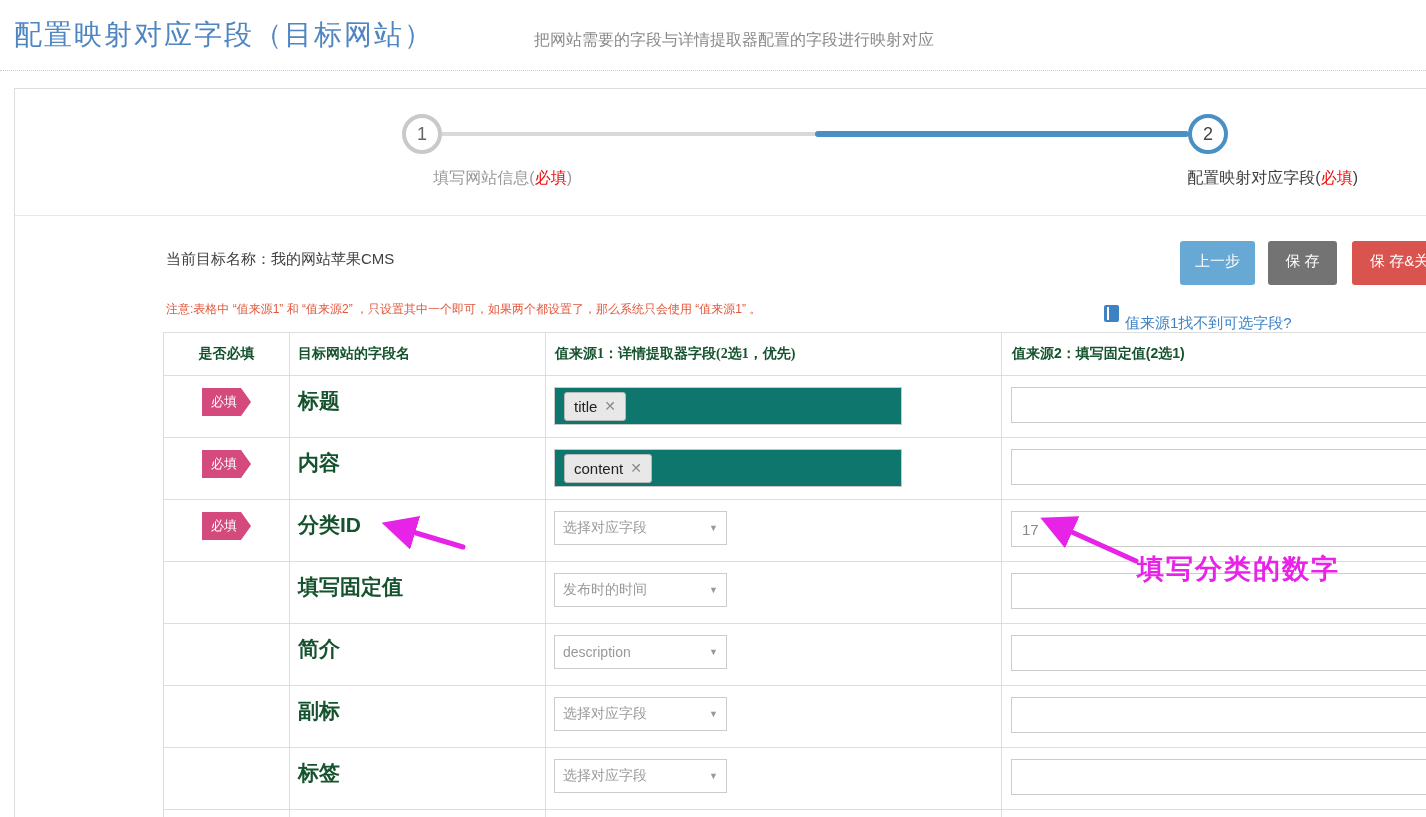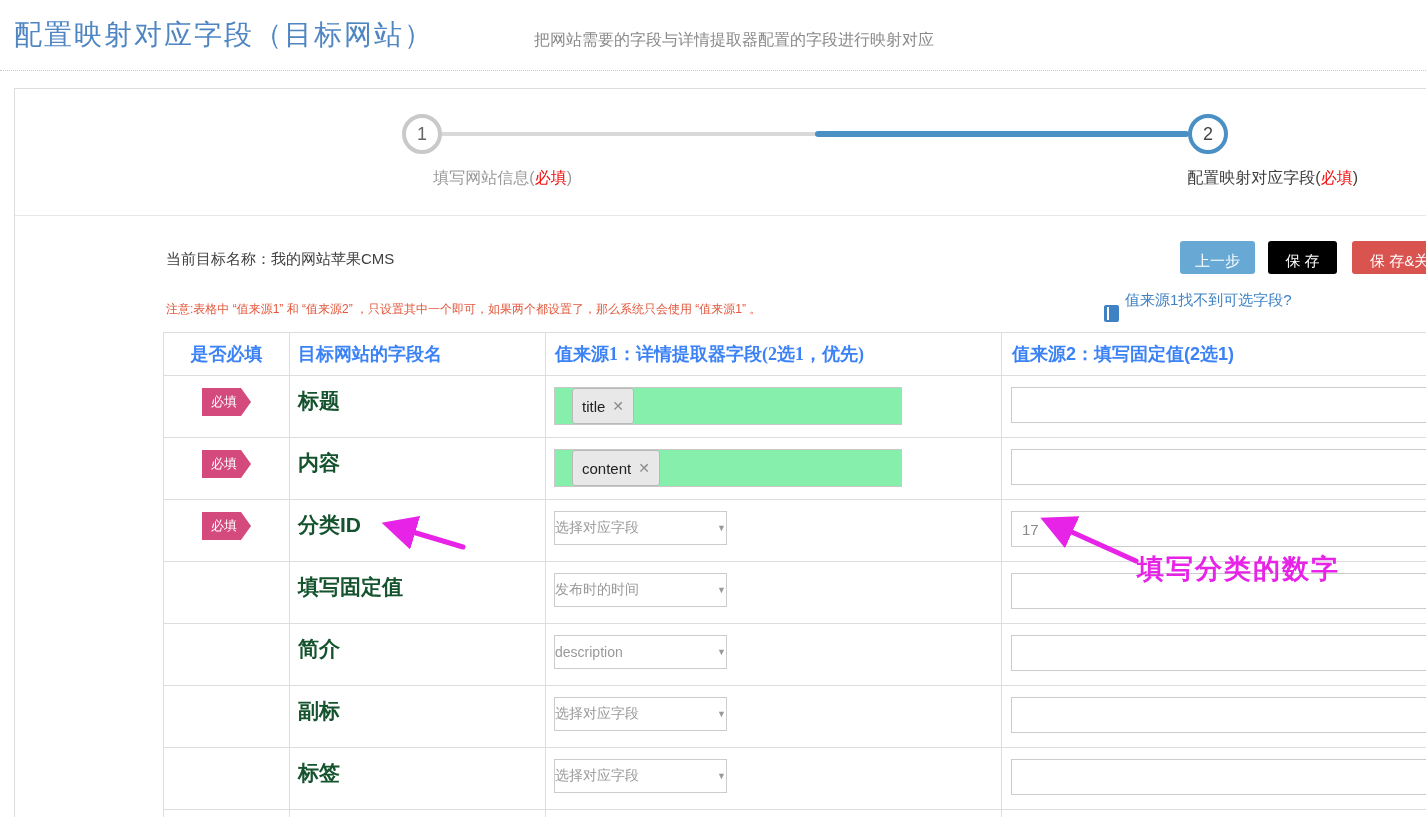--- a/index.html
+++ b/index.html
@@ -23,57 +23,57 @@
   .step-circle.inactive { left:402px; top:114px; border:4px solid #c9c9c9; color:#666; }
   .step-circle.active   { left:1188px; top:114px; border:4px solid #4a90c5; color:#444; }
   .step-label { top:168px; width:300px; text-align:right; font-size:16px; }
   .step-label.s1 { left:272px; color:#999; }
   .step-label.s2 { left:1058px; color:#404040; }
   .req-red { color:#f20d0d; }
   .stepper-divider { left:15px; top:215px; width:1411px; border-top:1px solid #e8e8e8; }
 
   
   .target-name { left:166px; top:250px; font-size:15px; color:#404040; }
-  .btn { top:241px; height:33px; line-height:40px; text-align:center; color:#fff;
+  .btn { top:241px; height:44px; line-height:40px; text-align:center; color:#fff;
     font-size:15px; border-radius:3px; cursor:pointer; }
   .btn-prev { left:1180px; width:75px; background:#67a9d4; }
-  .btn-save { left:1268px; width:69px; background:#000000; }
+  .btn-save { left:1268px; width:69px; background:#737373; }
   .btn-saveclose { left:1352px; width:130px; background:#d9534f; text-align:left; padding-left:18px; }
 
   
   .notice { left:166px; top:301px; font-size:12px; color:#e2573c; white-space:nowrap; }
   .book-icon { left:1104px; top:305px; width:15px; height:17px; background:#3e82c4; border-radius:2px; }
   .book-icon::after { content:""; position:absolute; left:3px; top:2px; bottom:2px; width:2px; background:#fff; }
-  .help-link { left:1125px; top:291px; font-size:15px; color:#3e82c4; text-decoration:none; cursor:pointer; }
+  .help-link { left:1125px; top:314px; font-size:15px; color:#3e82c4; text-decoration:none; cursor:pointer; }
 
   
   table.map { position:absolute; left:163px; top:332px; width:1300px; border-collapse:collapse;
     table-layout:fixed; background:#fff; }
   table.map th, table.map td { border:1px solid #ddd; vertical-align:top; }
-  table.map th { height:43px; font-size:18px; color:#3b82f6; font-weight:bold; vertical-align:middle; }
+  table.map th { height:43px; font-size:14px; color:#14532d; font-weight:bold; vertical-align:middle; }
   th.h-req { width:126px; text-align:center; }
   th.h-field { width:256px; text-align:left; padding-left:8px; }
   th.h-src1 { width:456px; text-align:left; padding-left:9px; color:#e2573c;font-family:Liberation Serif, serif; }
   th.h-src2 { text-align:left; padding-left:10px; }
   table.map td { height:62px; padding-top:11px; }
   td.c-req { text-align:center; }
   td.c-field { font-size:21px; color:#14532d; padding-left:8px; padding-top:15px;font-weight:bold; }
 
   .badge-req { display:inline-block; background:#d44a7d; color:#fff; font-size:13px;
     padding:5px 14px 5px 9px; margin-top:1px;
     clip-path:polygon(0 0, calc(100% - 10px) 0, 100% 50%, calc(100% - 10px) 100%, 0 100%); }
 
-  .tag-box { margin-left:8px; width:348px; height:38px; border:1px solid #c8c8c8; background:#86efac;
-    display:flex; padding-left:17px; }
+  .tag-box { margin-left:8px; width:348px; height:38px; border:1px solid #c8c8c8; background:#0f766e;
+    display:flex; align-items:center; padding-left:9px; }
   .tag-chip { display:inline-flex; align-items:center; gap:7px; background:#e8e8e8;
     border:1px solid #b9b9b9; border-radius:3px; padding:5px 9px; font-size:15px; color:#222; }
   .tag-x { color:#8a8a8a; font-weight:bold; font-size:14px; cursor:pointer; }
 
   .select-box { margin-left:8px; width:173px; height:34px; border:1px solid #ccc; background:#fff;
-    display:flex; align-items:center; justify-content:space-between; padding:0 0;
+    display:flex; align-items:center; justify-content:space-between; padding:0 8px;
     font-size:14px; color:#999; cursor:pointer; }
   .caret { font-size:9px; color:#999; }
 
   .input-box { margin-left:9px; width:452px; height:36px; border:1px solid #ccc; background:#fff;
     display:flex; align-items:center; padding-left:10px; font-size:15px; color:#8a8a8a; }
 
   
   .anno-svg { left:0; top:0; pointer-events:none; z-index:20; }
   .anno-text { left:1137px; top:551px; font-size:27px; font-weight:bold; color:#e623e6;
     letter-spacing:2px; z-index:20; }

